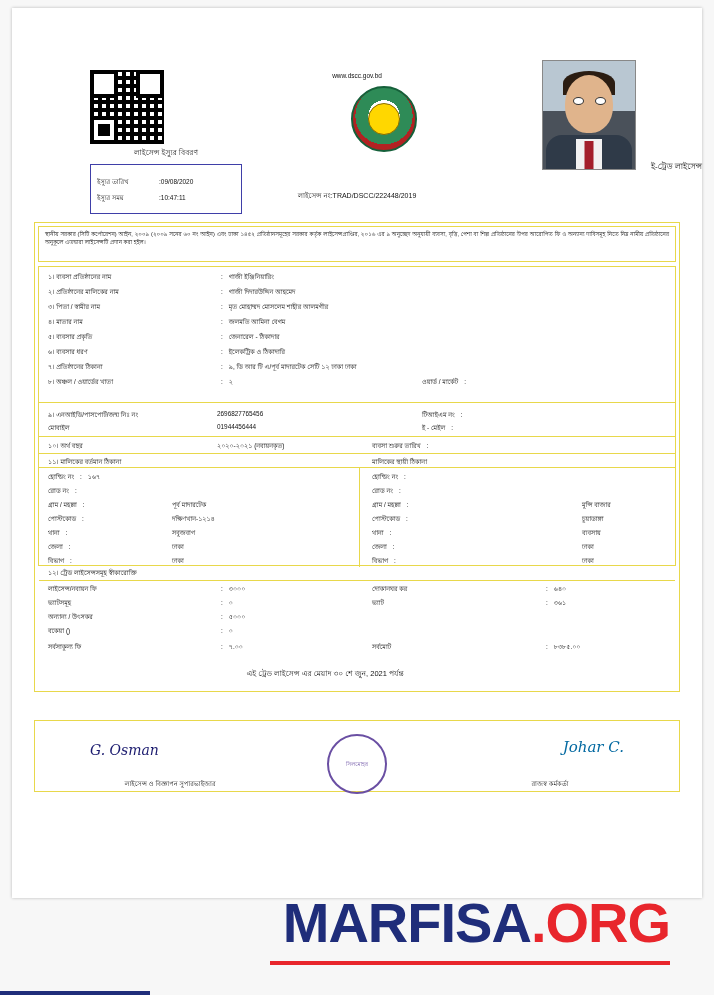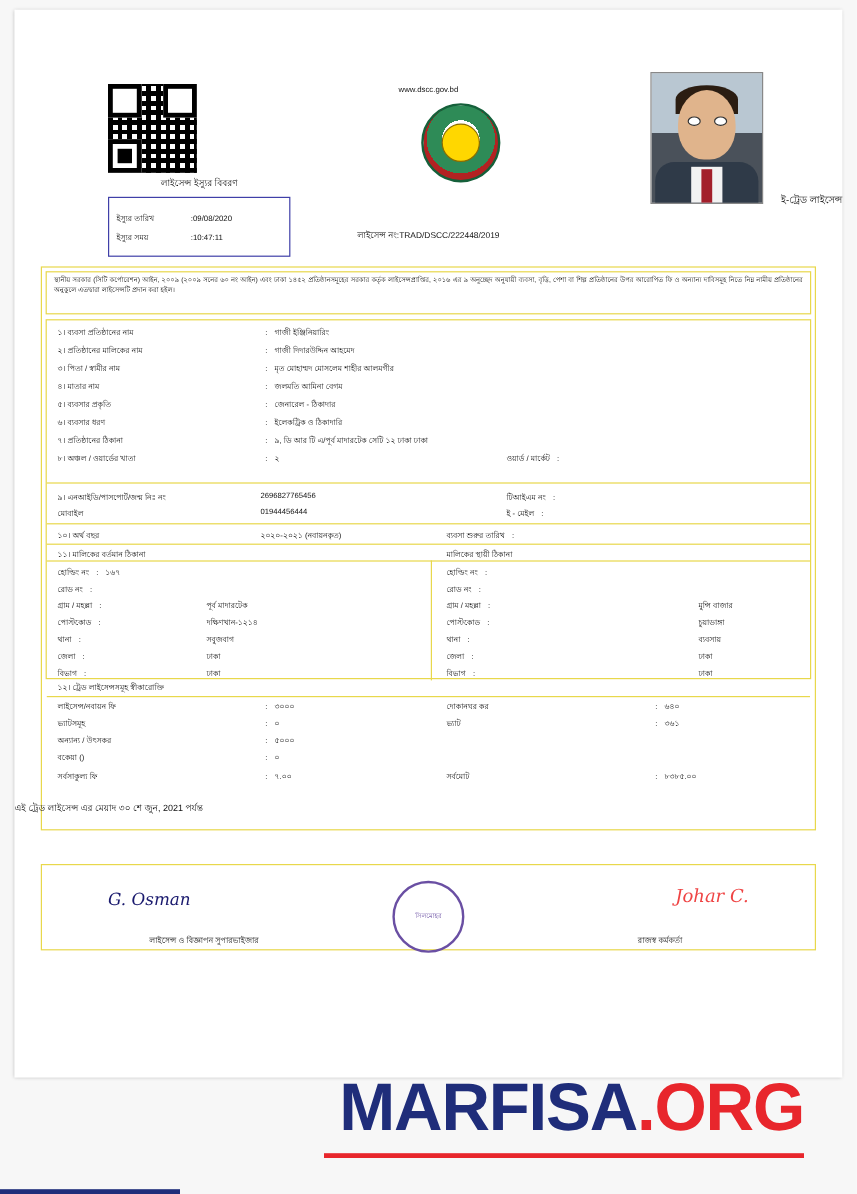--- a/index.html
+++ b/index.html
@@ -125,32 +125,32 @@
     font-size:40px;color:rgba(200,60,60,.22);
   }
   
   .field{position:absolute;font-size:6.4px;color:#111;white-space:nowrap;}
   .field .k{display:inline-block;}
   .field .c{display:inline-block;width:10px;text-align:center;}
   .field .v{display:inline-block;color:#111;}
   .line{position:absolute;height:1px;background:#e8d84b;}
   .vline{position:absolute;width:1px;background:#e8d84b;}
   .validity{
-    position:absolute;left:0;top:660px;width:626px;text-align:left;
+    position:absolute;left:0;top:660px;width:626px;text-align:center;
     font-size:7.5px;color:#111;
   }
   
   .sigbox{
     position:absolute;left:22px;top:712px;width:646px;height:72px;
     border:1px solid #e8d84b;box-sizing:border-box;
   }
   .sig-left{position:absolute;left:48px;top:770px;width:220px;text-align:center;font-size:6.6px;color:#111;}
   .sig-right{position:absolute;right:42px;top:770px;width:220px;text-align:center;font-size:6.6px;color:#111;}
   .sig-img-l{position:absolute;left:78px;top:734px;font-family:"DejaVu Serif",serif;font-style:italic;font-size:14px;color:#1a1a6e;}
-  .sig-img-r{position:absolute;right:78px;top:730px;font-family:"DejaVu Serif",serif;font-style:italic;font-size:15px;color:#ef4444;}
+  .sig-img-r{position:absolute;right:78px;top:730px;font-family:"DejaVu Serif",serif;font-style:italic;font-size:15px;color:#0369a1;}
   .stamp{
     position:absolute;left:50%;top:726px;transform:translateX(-50%);
     width:56px;height:56px;border-radius:50%;
     border:2px solid #6a4fa3;color:#6a4fa3;
     display:flex;align-items:center;justify-content:center;
     font-size:5.5px;text-align:center;line-height:1.2;
   }
   
   .brand{
     position:absolute;left:0;bottom:6px;width:684px;height:92px;

